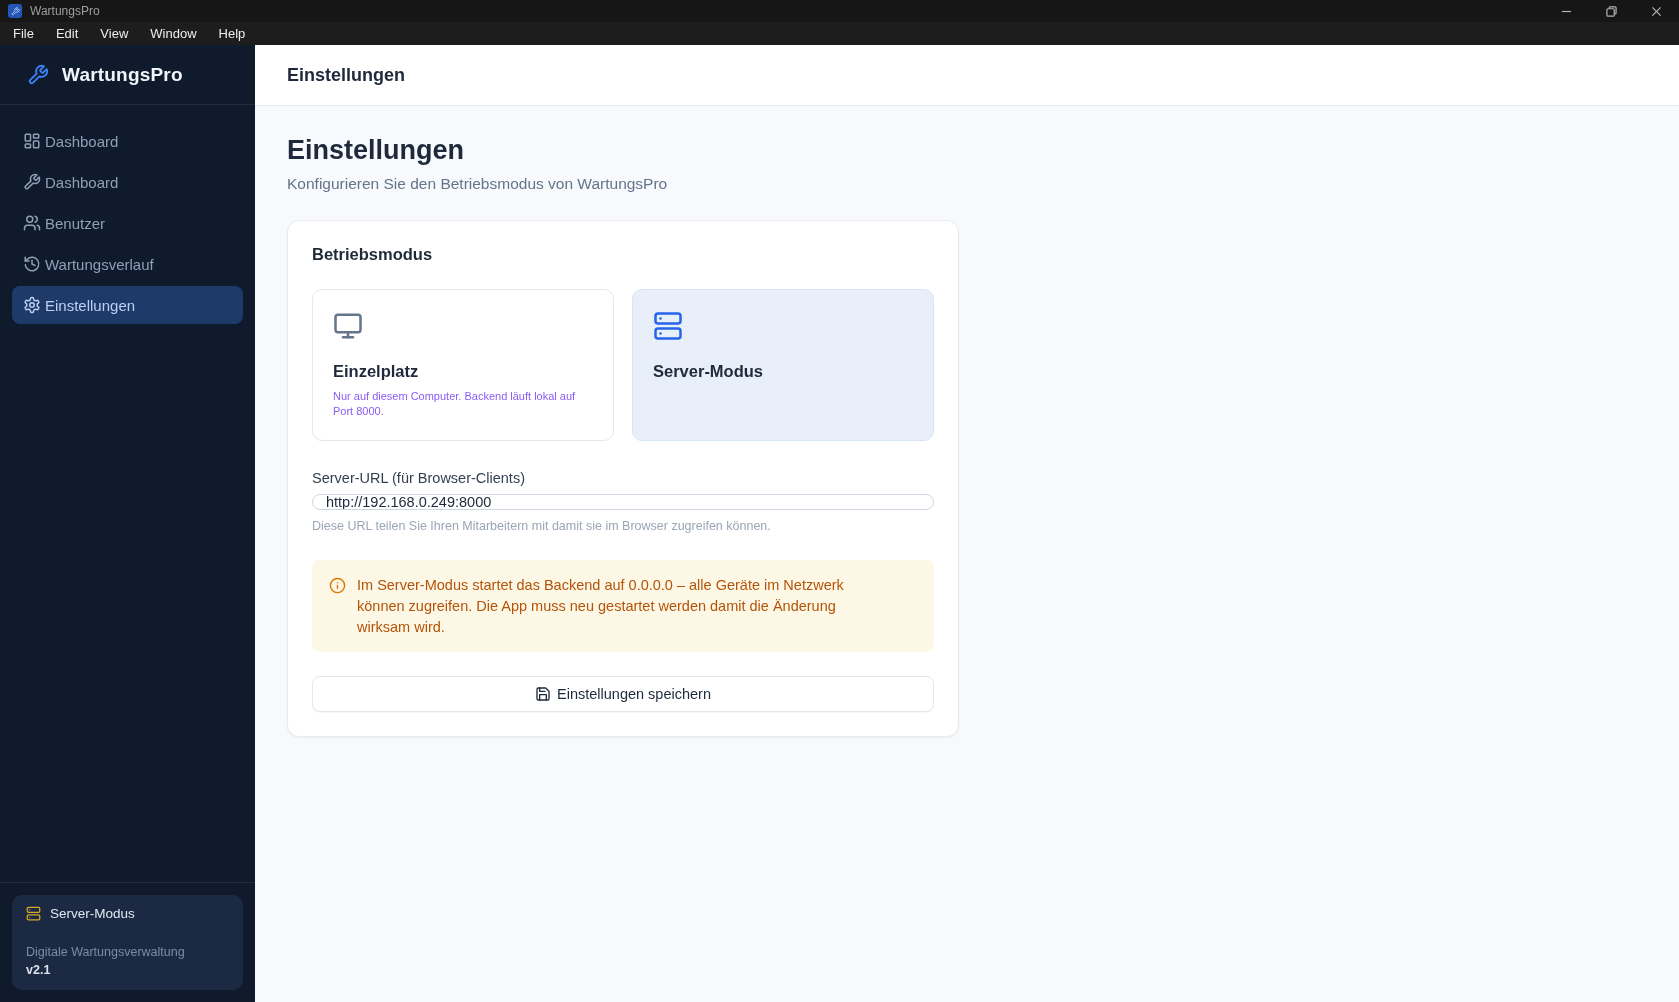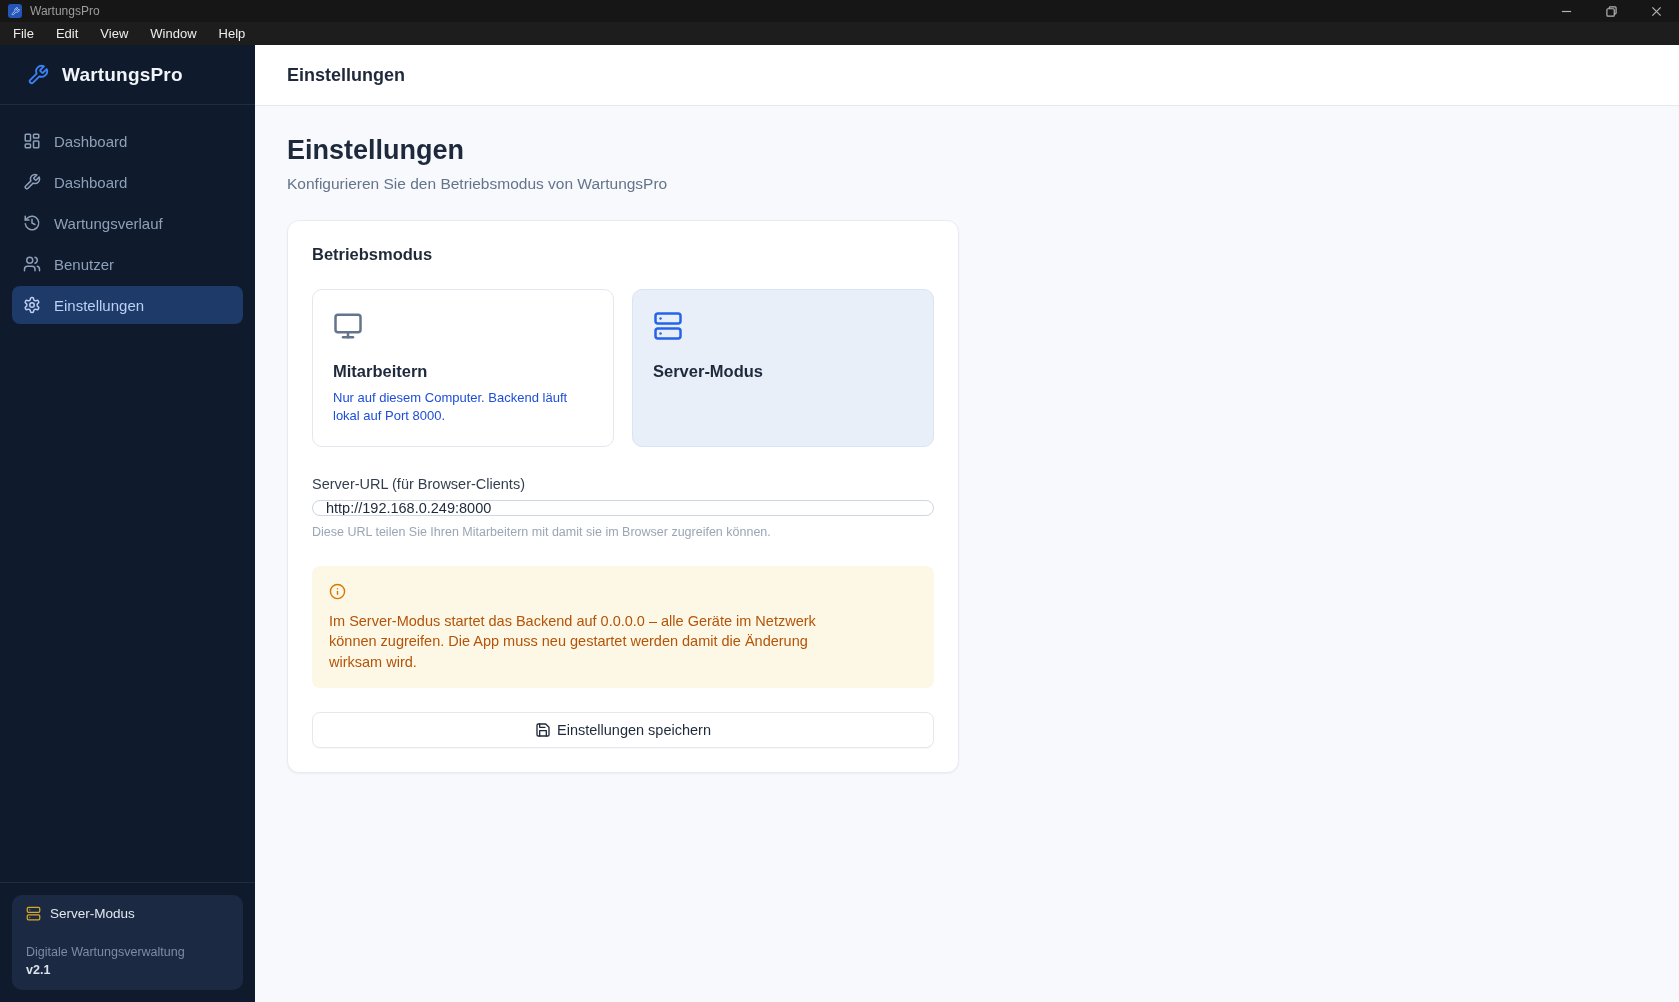--- a/index.html
+++ b/index.html
@@ -25,21 +25,21 @@
   .approw { display:flex; height:957px; }
 
   
   .sidebar { width:255px; background:#0f1a2c; display:flex; flex-direction:column; }
   .logo { height:60px; border-bottom:1px solid rgba(148,163,184,0.14);
     display:flex; align-items:center; padding:0 27px; gap:13px; flex:none; }
   .logo svg { width:22px; height:22px; stroke:#3b82f6; }
   .logo-text { font-size:19px; font-weight:bold; color:#f1f5f9; letter-spacing:.2px; }
   .nav { padding:17px 12px 0 12px; }
   .navitem { height:38px; margin-bottom:3px; display:flex; align-items:center;
-    gap:13px; padding:0 11px; border-radius:8px; color:#8da0b8; font-size:15px; }
+    gap:4px; padding:0 11px; border-radius:8px; color:#8da0b8; font-size:15px; }
   .navitem svg { width:18px; height:18px; stroke:#8da0b8; flex:none; }
   .navitem.active { background:#1d3a69; color:#bcd0f5; }
   .navitem.active svg { stroke:#bcd0f5; }
   .sidebar-spacer { flex:1; }
   .sidebar-footer { border-top:1px solid rgba(148,163,184,0.14); padding:12px; }
   .footer-box { background:#192743; background:rgba(38,54,86,0.55); border-radius:10px;
     padding:11px 14px 13px 14px; }
   .footer-row { display:flex; align-items:center; gap:9px; }
   .footer-row svg { width:15px; height:15px; stroke:#d8a927; }
   .footer-mode { font-size:13.5px; color:#e2e8f0; }
@@ -59,30 +59,30 @@
     border-radius:12px; padding:24px; box-shadow:0 1px 2px rgba(16,24,40,.05); }
   .section-title { font-size:16.5px; font-weight:bold; color:#1f2937; }
 
   .modes { display:flex; gap:18px; margin-top:25px; }
   .mode { flex:1; border:1px solid #e3e8ef; border-radius:10px; padding:21px 20px; background:#fff; }
   .mode.selected { background:#e9eff9; border-color:#d9e4f4; }
   .mode-icon svg { width:30px; height:30px; }
   .mode-icon.gray svg { stroke:#64748b; }
   .mode-icon.blue svg { stroke:#2563eb; }
   .mode-title { font-size:16.5px; font-weight:bold; color:#1e293b; margin-top:17px; }
-  .mode-desc { font-size:13px; color:#1d4ed8; margin-top:8px; line-height:1.38; }
+  .mode-desc { font-size:11px; color:#8b5cf6; margin-top:8px; line-height:1.38; }
 
   .field-label { margin-top:29px; font-size:14.5px; color:#333f50; }
   .url-input { margin-top:8px; width:100%; height:16px; border:1px solid #cdd6e1;
     border-radius:8px; padding:1px 13px; font-size:14.5px; color:#1e293b;
     font-family:"Liberation Sans", sans-serif; background:#fff; outline:none; display:block; }
   .helper { margin-top:9px; font-size:12.5px; color:#9aa6b5; }
 
   .warning { margin-top:27px; background:#fdf8e5; border-radius:8px; padding:15px 17px;
-    display:flex; gap:11px; color:#b45309; font-size:14.5px; line-height:1.42;flex-direction:column; }
+    display:flex; gap:11px; color:#b45309; font-size:14.5px; line-height:1.42; }
   .warning svg { width:17px; height:17px; stroke:#d97706; flex:none; margin-top:2px; }
   .warning-text { max-width:530px; }
 
   .save-btn { margin-top:24px; width:100%; height:36px; background:#fff;
     border:1px solid #e4e8ee; border-radius:8px; display:flex; align-items:center;
     justify-content:center; gap:6px; font-size:14.5px; color:#1e293b;
     font-family:"Liberation Sans", sans-serif; cursor:pointer;
     box-shadow:0 1px 1px rgba(16,24,40,.03); }
   .save-btn svg { width:16px; height:16px; stroke:#1e293b; }
 
@@ -148,34 +148,34 @@
         <span>Dashboard</span>
       </div>
       <div class="navitem">
         <svg class="ic" viewBox="0 0 24 24">
             <path d="M14.7 6.3a1 1 0 0 0 0 1.4l1.6 1.6a1 1 0 0 0 1.4 0l3.77-3.77a6 6 0 0 1-7.94 7.94l-6.91 6.91a2.12 2.12 0 0 1-3-3l6.91-6.91a6 6 0 0 1 7.94-7.94l-3.76 3.76z"></path>
           </svg>
         <span>Dashboard</span>
       </div>
       <div class="navitem">
         <svg class="ic" viewBox="0 0 24 24">
-            <path d="M3 3v5h5"></path>
-            <path d="M3.05 13A9 9 0 1 0 6 5.3L3 8"></path>
-            <path d="M12 7v5l4 2"></path>
-          </svg>
-        <span>Wartungsverlauf</span>
-      </div>
-      <div class="navitem">
-        <svg class="ic" viewBox="0 0 24 24">
             <path d="M16 21v-2a4 4 0 0 0-4-4H6a4 4 0 0 0-4 4v2"></path>
             <circle cx="9" cy="7" r="4"></circle>
             <path d="M22 21v-2a4 4 0 0 0-3-3.87"></path>
             <path d="M16 3.13a4 4 0 0 1 0 7.75"></path>
           </svg>
         <span>Benutzer</span>
+      </div>
+      <div class="navitem">
+        <svg class="ic" viewBox="0 0 24 24">
+            <path d="M3 3v5h5"></path>
+            <path d="M3.05 13A9 9 0 1 0 6 5.3L3 8"></path>
+            <path d="M12 7v5l4 2"></path>
+          </svg>
+        <span>Wartungsverlauf</span>
       </div>
       <div class="navitem active">
         <svg class="ic" viewBox="0 0 24 24">
             <path d="M12.22 2h-.44a2 2 0 0 0-2 2v.18a2 2 0 0 1-1 1.73l-.43.25a2 2 0 0 1-2 0l-.15-.08a2 2 0 0 0-2.73.73l-.22.38a2 2 0 0 0 .73 2.73l.15.1a2 2 0 0 1 1 1.72v.51a2 2 0 0 1-1 1.74l-.15.09a2 2 0 0 0-.73 2.73l.22.38a2 2 0 0 0 2.73.73l.15-.08a2 2 0 0 1 2 0l.43.25a2 2 0 0 1 1 1.73V20a2 2 0 0 0 2 2h.44a2 2 0 0 0 2-2v-.18a2 2 0 0 1 1-1.73l.43-.25a2 2 0 0 1 2 0l.15.08a2 2 0 0 0 2.73-.73l.22-.39a2 2 0 0 0-.73-2.73l-.15-.08a2 2 0 0 1-1-1.74v-.5a2 2 0 0 1 1-1.74l.15-.09a2 2 0 0 0 .73-2.73l-.22-.38a2 2 0 0 0-2.73-.73l-.15.08a2 2 0 0 1-2 0l-.43-.25a2 2 0 0 1-1-1.73V4a2 2 0 0 0-2-2z"></path>
             <circle cx="12" cy="12" r="3"></circle>
           </svg>
         <span>Einstellungen</span>
       </div>
     </div>
 
@@ -212,21 +212,21 @@
 
         <div class="modes">
           <div class="mode">
             <div class="mode-icon gray">
               <svg class="ic" viewBox="0 0 24 24">
                   <rect x="2" y="3" width="20" height="14" rx="2"></rect>
                   <line x1="8" y1="21" x2="16" y2="21"></line>
                   <line x1="12" y1="17" x2="12" y2="21"></line>
                 </svg>
             </div>
-            <div class="mode-title">Mitarbeitern</div>
+            <div class="mode-title">Einzelplatz</div>
             <div class="mode-desc">Nur auf diesem Computer. Backend läuft lokal auf Port 8000.</div>
           </div>
           <div class="mode selected">
             <div class="mode-icon blue">
               <svg class="ic" viewBox="0 0 24 24">
                   <rect x="2" y="2" width="20" height="8" rx="2"></rect>
                   <rect x="2" y="14" width="20" height="8" rx="2"></rect>
                   <line x1="6" y1="6" x2="6.01" y2="6"></line>
                   <line x1="6" y1="18" x2="6.01" y2="18"></line>
                 </svg>

